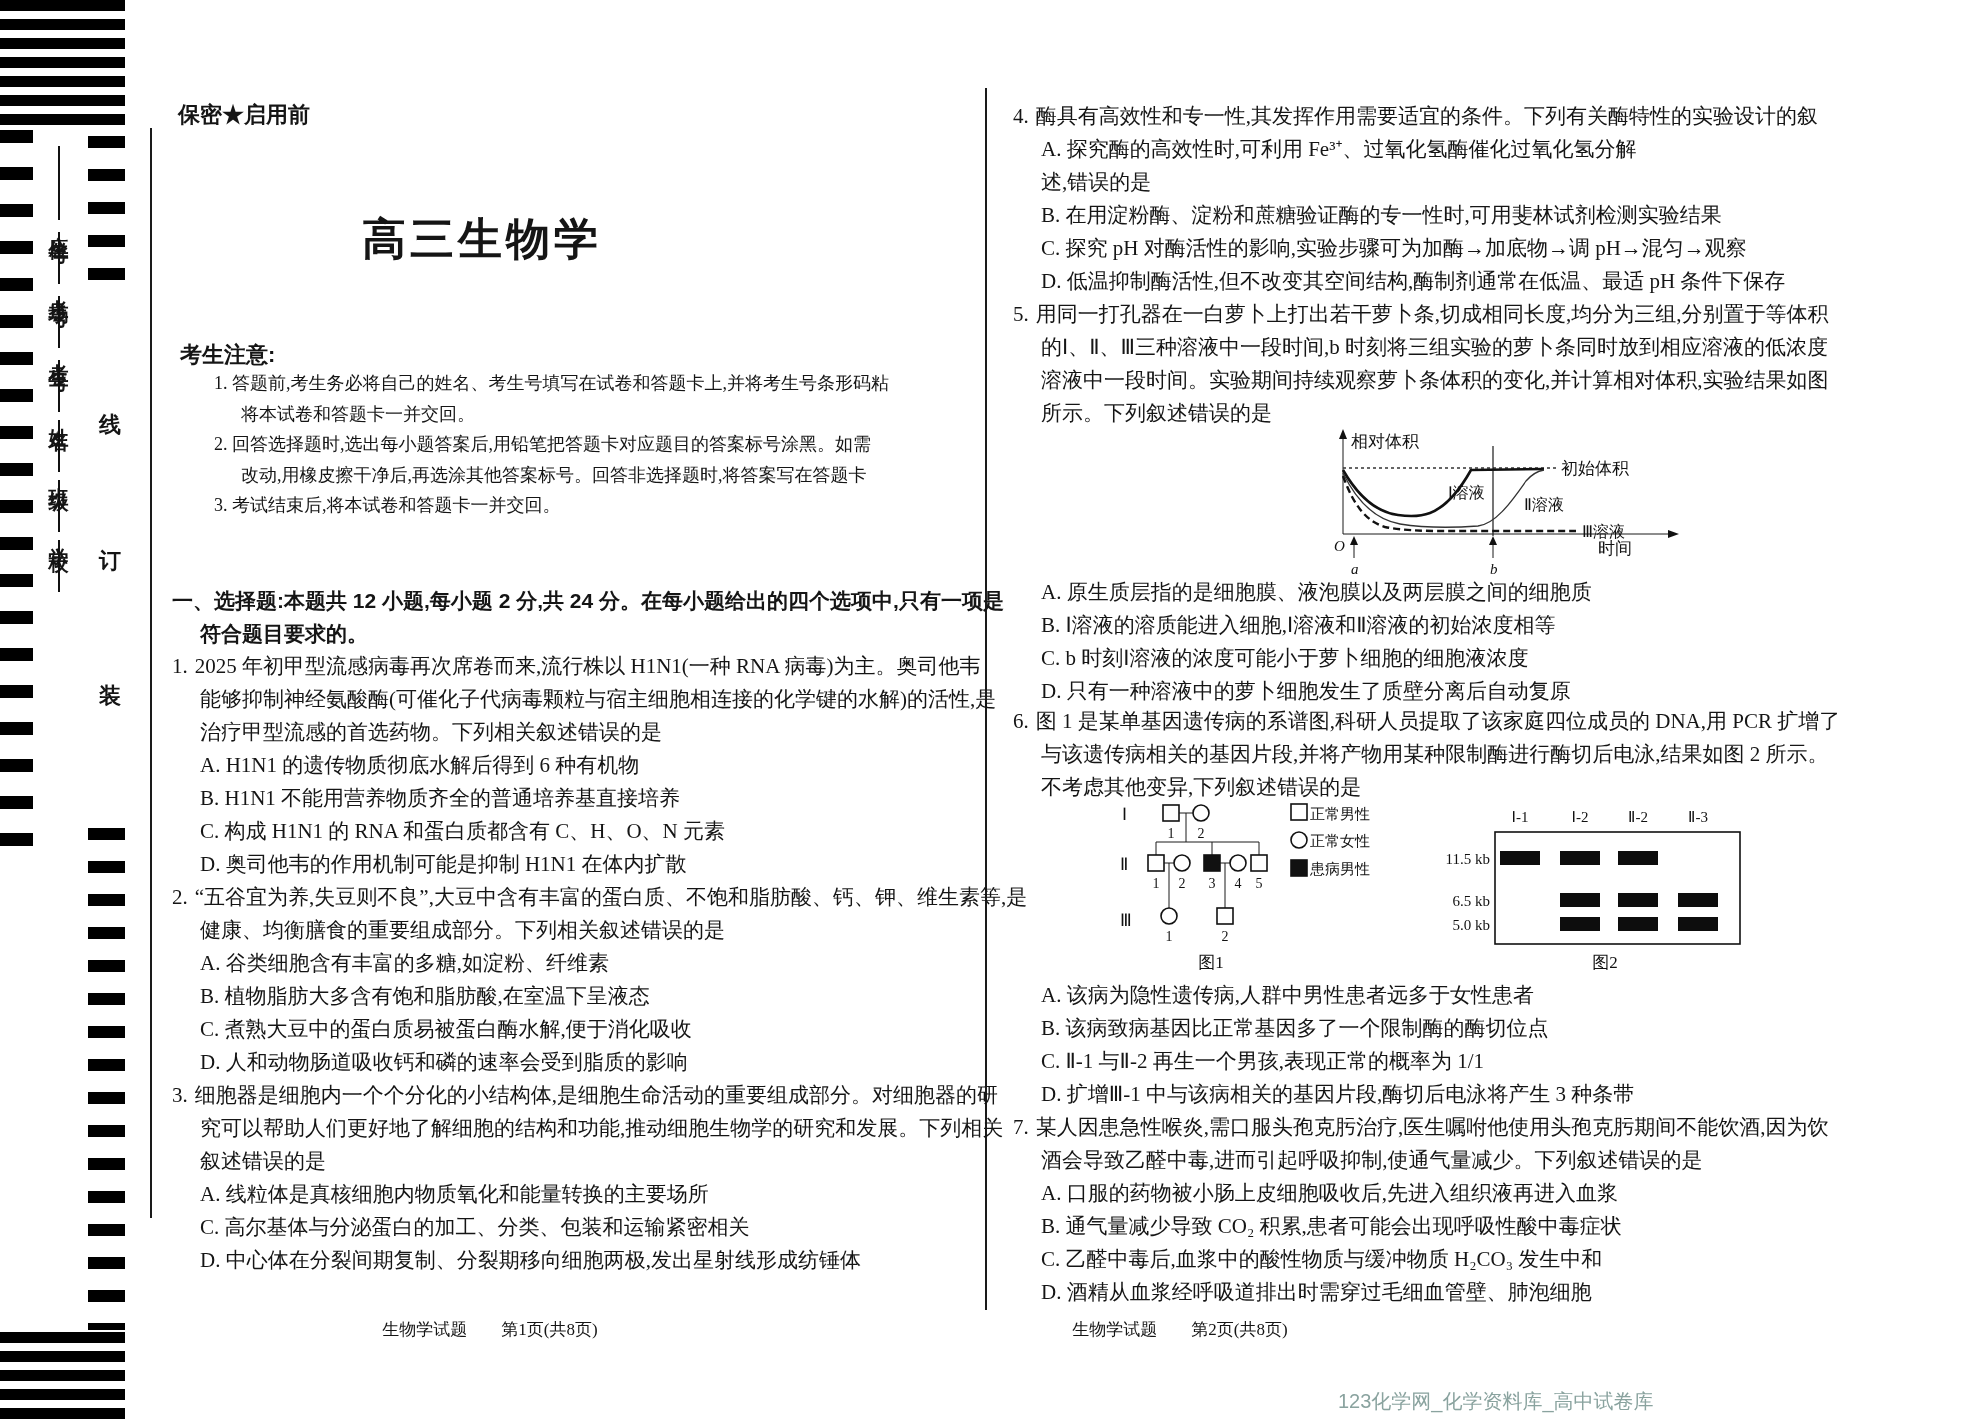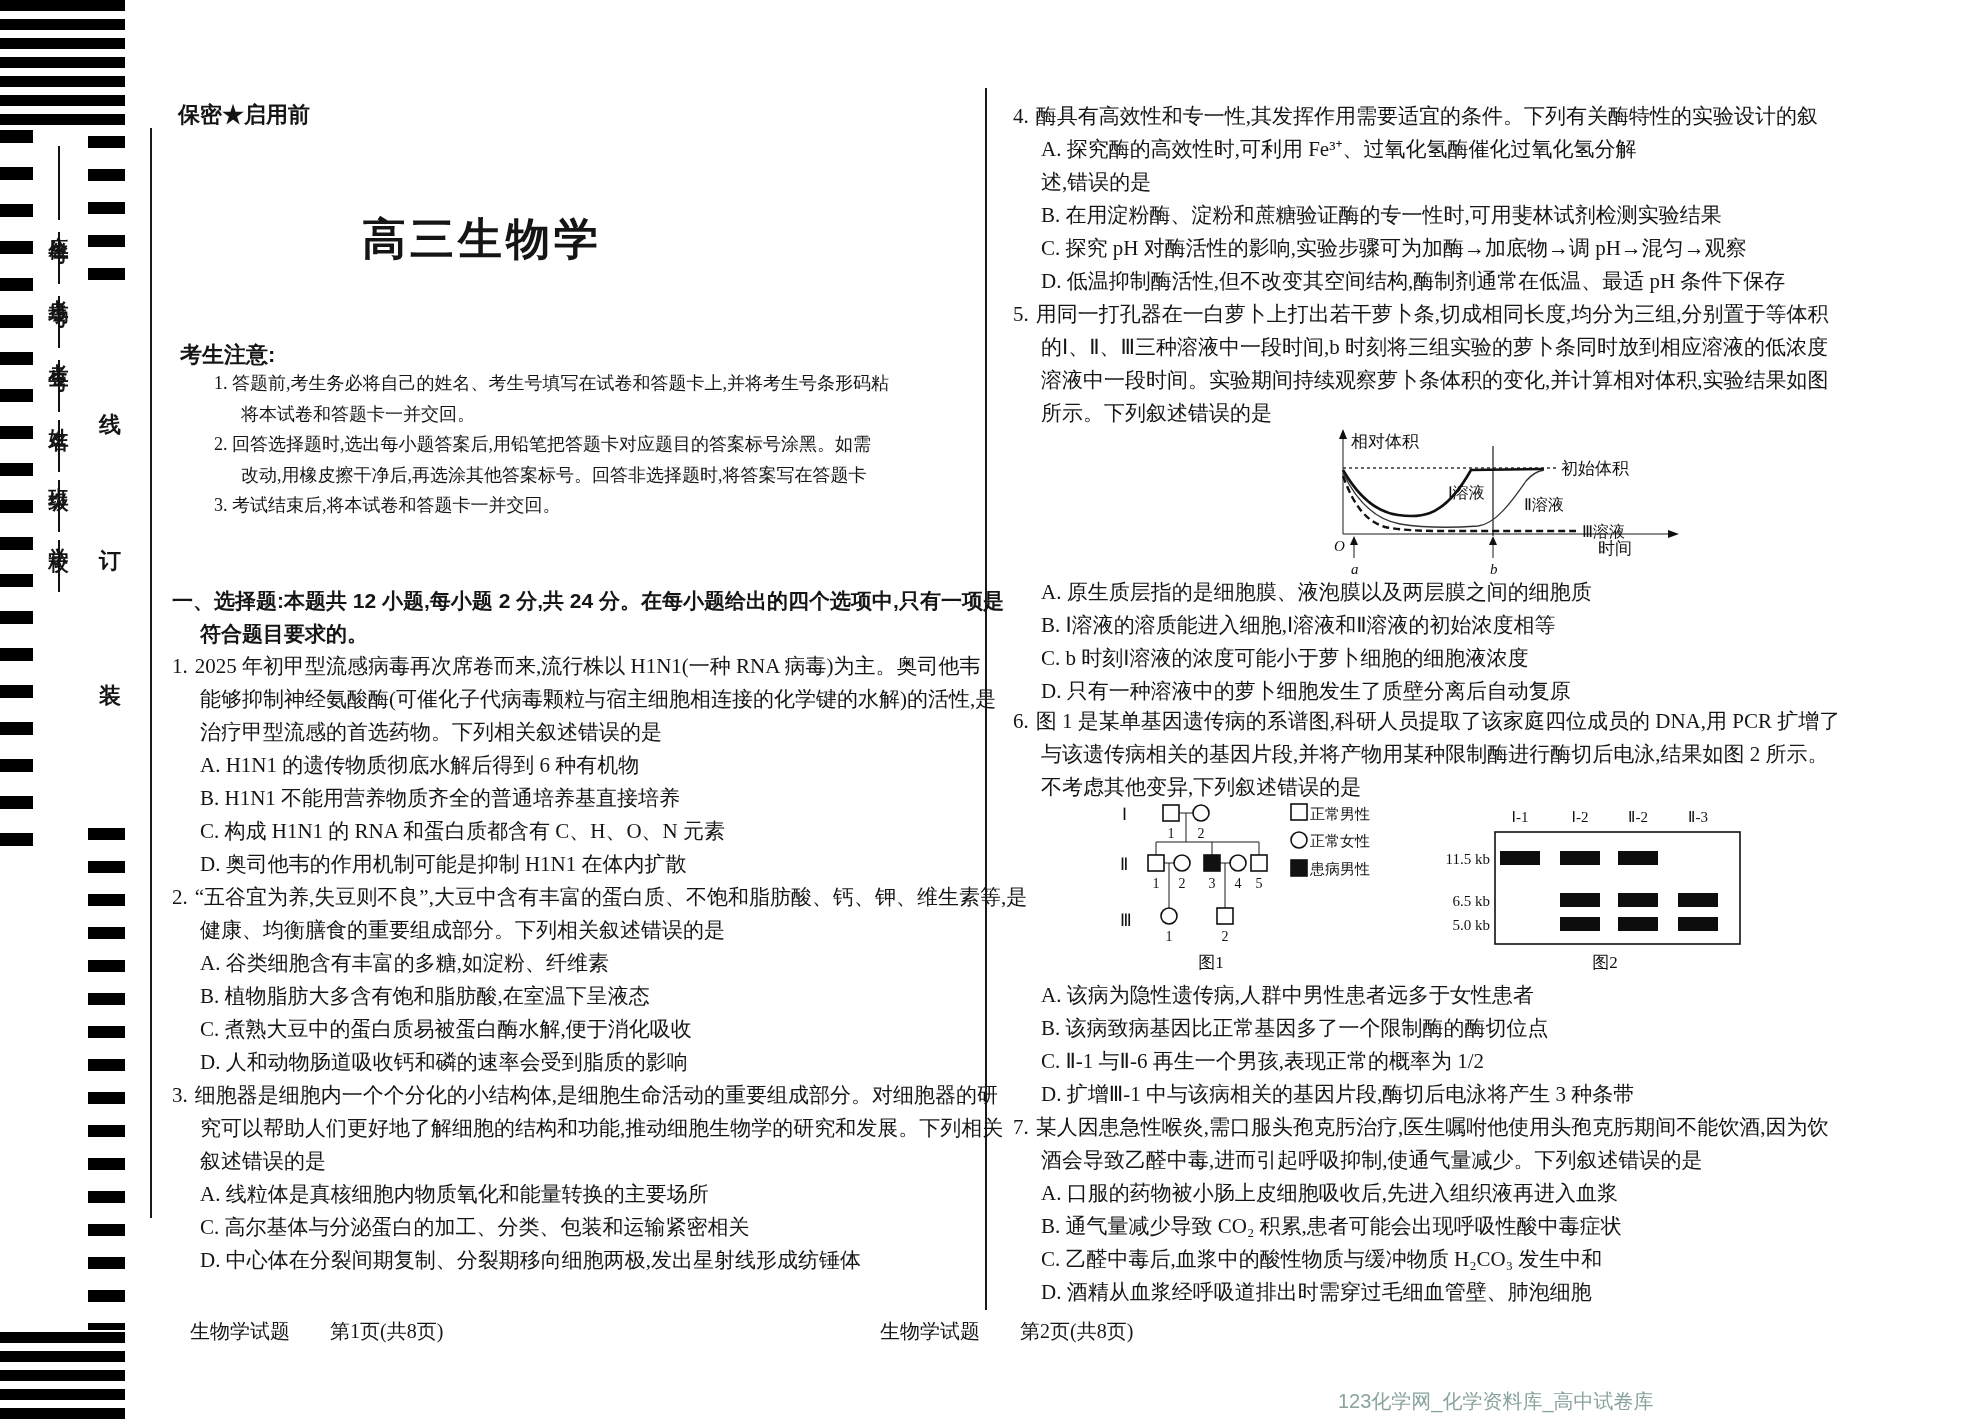--- a/index.html
+++ b/index.html
@@ -24,21 +24,21 @@
   .ln{height:33px;line-height:33px;white-space:nowrap;font-size:21px}
   .ind{padding-left:28px}
   .qn{margin-right:7px}
   .hdr{font-family:"Liberation Sans",sans-serif;font-weight:700}
   .notes .ln{height:30.5px;line-height:30.5px;font-size:18px}
   .notes .cont{padding-left:27px}
   .security{font-family:"Liberation Sans",sans-serif;font-weight:700;font-size:22px}
   .title{width:660px;text-align:center;font-family:"Liberation Sans",sans-serif;
          font-weight:700;font-size:44px;letter-spacing:4px}
   .noteshdr{font-family:Liberation Sans, sans-serif;font-weight:700;font-size:22px}
-  .footer{width:600px;text-align:left;font-size:20px}
+  .footer{width:600px;text-align:center;font-size:17px}
   .watermark{font-family:"Liberation Sans",sans-serif;font-size:20px;color:#8aa39f}
   
   svg text{font-family:"Liberation Serif",serif;fill:#111}
   .fig-line{stroke:#1a1a1a;fill:none}
   .c-thick{stroke:#111;stroke-width:2.6px;fill:none}
   .c-thin{stroke:#333;stroke-width:1.3px;fill:none}
   .c-dash{stroke:#111;stroke-width:2.4px;stroke-dasharray:7 4;fill:none}
   .refdash{stroke:#333;stroke-width:1.6px;stroke-dasharray:3 3;fill:none}
   .ped-shape{stroke:#111;stroke-width:1.6px;fill:#fff}
   .ped-filled{stroke:#111;stroke-width:1.6px;fill:#111}
@@ -235,21 +235,21 @@
       <rect x="140" y="115" width="40" height="14" class="gel-band"></rect>
       <rect x="198" y="115" width="40" height="14" class="gel-band"></rect>
       <rect x="258" y="115" width="40" height="14" class="gel-band"></rect>
     </g>
   <text x="185" y="166" font-size="17" text-anchor="middle">图2</text>
 </svg>
 
 <div class="abs flow" style="left:1013px;top:979px;width:860px">
   <div class="ln ind">A. 该病为隐性遗传病,人群中男性患者远多于女性患者</div>
   <div class="ln ind">B. 该病致病基因比正常基因多了一个限制酶的酶切位点</div>
-  <div class="ln ind">C. Ⅱ-1 与Ⅱ-6 再生一个男孩,表现正常的概率为 1/2</div>
+  <div class="ln ind">C. Ⅱ-1 与Ⅱ-2 再生一个男孩,表现正常的概率为 1/1</div>
   <div class="ln ind">D. 扩增Ⅲ-1 中与该病相关的基因片段,酶切后电泳将产生 3 种条带</div>
 
   <div class="ln"><span class="qn">7.</span><span>某人因患急性喉炎,需口服头孢克肟治疗,医生嘱咐他使用头孢克肟期间不能饮酒,因为饮</span></div>
   <div class="ln ind">酒会导致乙醛中毒,进而引起呼吸抑制,使通气量减少。下列叙述错误的是</div>
   <div class="ln ind">A. 口服的药物被小肠上皮细胞吸收后,先进入组织液再进入血浆</div>
   <div class="ln ind">B. 通气量减少导致 CO₂ 积累,患者可能会出现呼吸性酸中毒症状</div>
   <div class="ln ind">C. 乙醛中毒后,血浆中的酸性物质与缓冲物质 H₂CO₃ 发生中和</div>
   <div class="ln ind">D. 酒精从血浆经呼吸道排出时需穿过毛细血管壁、肺泡细胞</div>
 </div>
 

